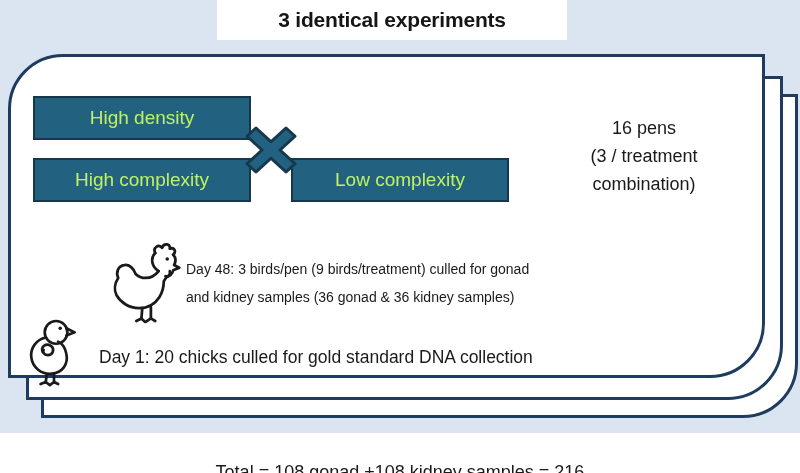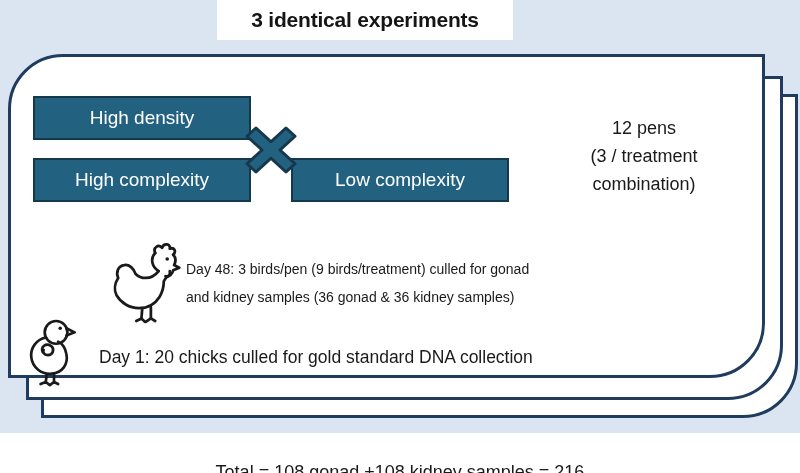--- a/index.html
+++ b/index.html
@@ -1,40 +1,40 @@
 <!DOCTYPE html>
 <html><head>
 <meta charset="utf-8">
 <style>
   html,body{margin:0;padding:0;}
   body{font-family:"Liberation Sans", sans-serif; background:#dbe5f2;}
   .stage{position:relative; width:800px; height:473px; background:#dbe5f2; overflow:hidden;}
 
   .title-box{
-    position:absolute; left:217px; top:0; width:296px; height:40px;
+    position:absolute; left:217px; top:0; width:350px; height:40px;
     background:#ffffff; display:flex; align-items:center; justify-content:center;
   }
   .title-box .title{
     font-size:21px; font-weight:bold; color:#151515; letter-spacing:-0.2px; white-space:nowrap;
   }
 
   .card{
     position:absolute; width:757px; height:324px; box-sizing:border-box;
     background:#ffffff; border:3px solid #1f3c5f;
     border-radius:55px 0 55px 0;
   }
   .card.back{left:41px; top:94px; z-index:1;}
   .card.mid{left:26px; top:76px; z-index:2;}
   .card.front{left:8px; top:54px; z-index:3;}
 
   .tbox{
     position:absolute; width:218px; height:44px; box-sizing:border-box;
     background:#226280; border:2px solid #16384d;
     display:flex; align-items:center; justify-content:center;
-    color:#ffffff; font-size:19px; white-space:nowrap;
+    color:#bef264; font-size:19px; white-space:nowrap;
   }
   .tbox.hd{left:22px; top:39px;}
   .tbox.ld{left:280px; top:39px;}
   .tbox.hc{left:22px; top:101px;}
   .tbox.lc{left:280px; top:101px;}
 
   .cross{position:absolute; left:232px; top:69px; width:56px; height:48px; z-index:5;}
 
   .pens-note{
     position:absolute; left:533px; top:57px; width:200px;
@@ -83,21 +83,21 @@
     </div>
     <div class="tbox lc">
       <span>Low complexity</span>
     </div>
 
     <svg class="cross" viewBox="0 0 56 48">
       <path transform="translate(28,24) scale(1,0.92)" d="M -24,-15 L -15,-24 L 0,-9 L 15,-24 L 24,-15 L 9,0 L 24,15 L 15,24 L 0,9 L -15,24 L -24,15 L -9,0 Z" fill="#226280" stroke="#16384d" stroke-width="3" stroke-linejoin="round"></path>
     </svg>
 
     <div class="pens-note">
-      <div>12 pens</div>
+      <div>16 pens</div>
       <div>(3 / treatment</div>
       <div>combination)</div>
     </div>
 
     <svg class="hen" viewBox="0 0 100 100">
       <g class="lineart" stroke-width="3.2">
         <path d="M63,14 C60,7 68,3 71,8 C73,2 81,3 80,9 C85,7 88,12 84,16"></path>
         <path d="M63,14 C60,17 59,22 60,26 C61,30 64,33 67,35"></path>
         <path d="M84,16 C87,19 87,24 85,28 L91,31 L84,34 C83,38 80,41 76,42"></path>
         <path d="M80,35 C81,39 78,42 75,41"></path>

